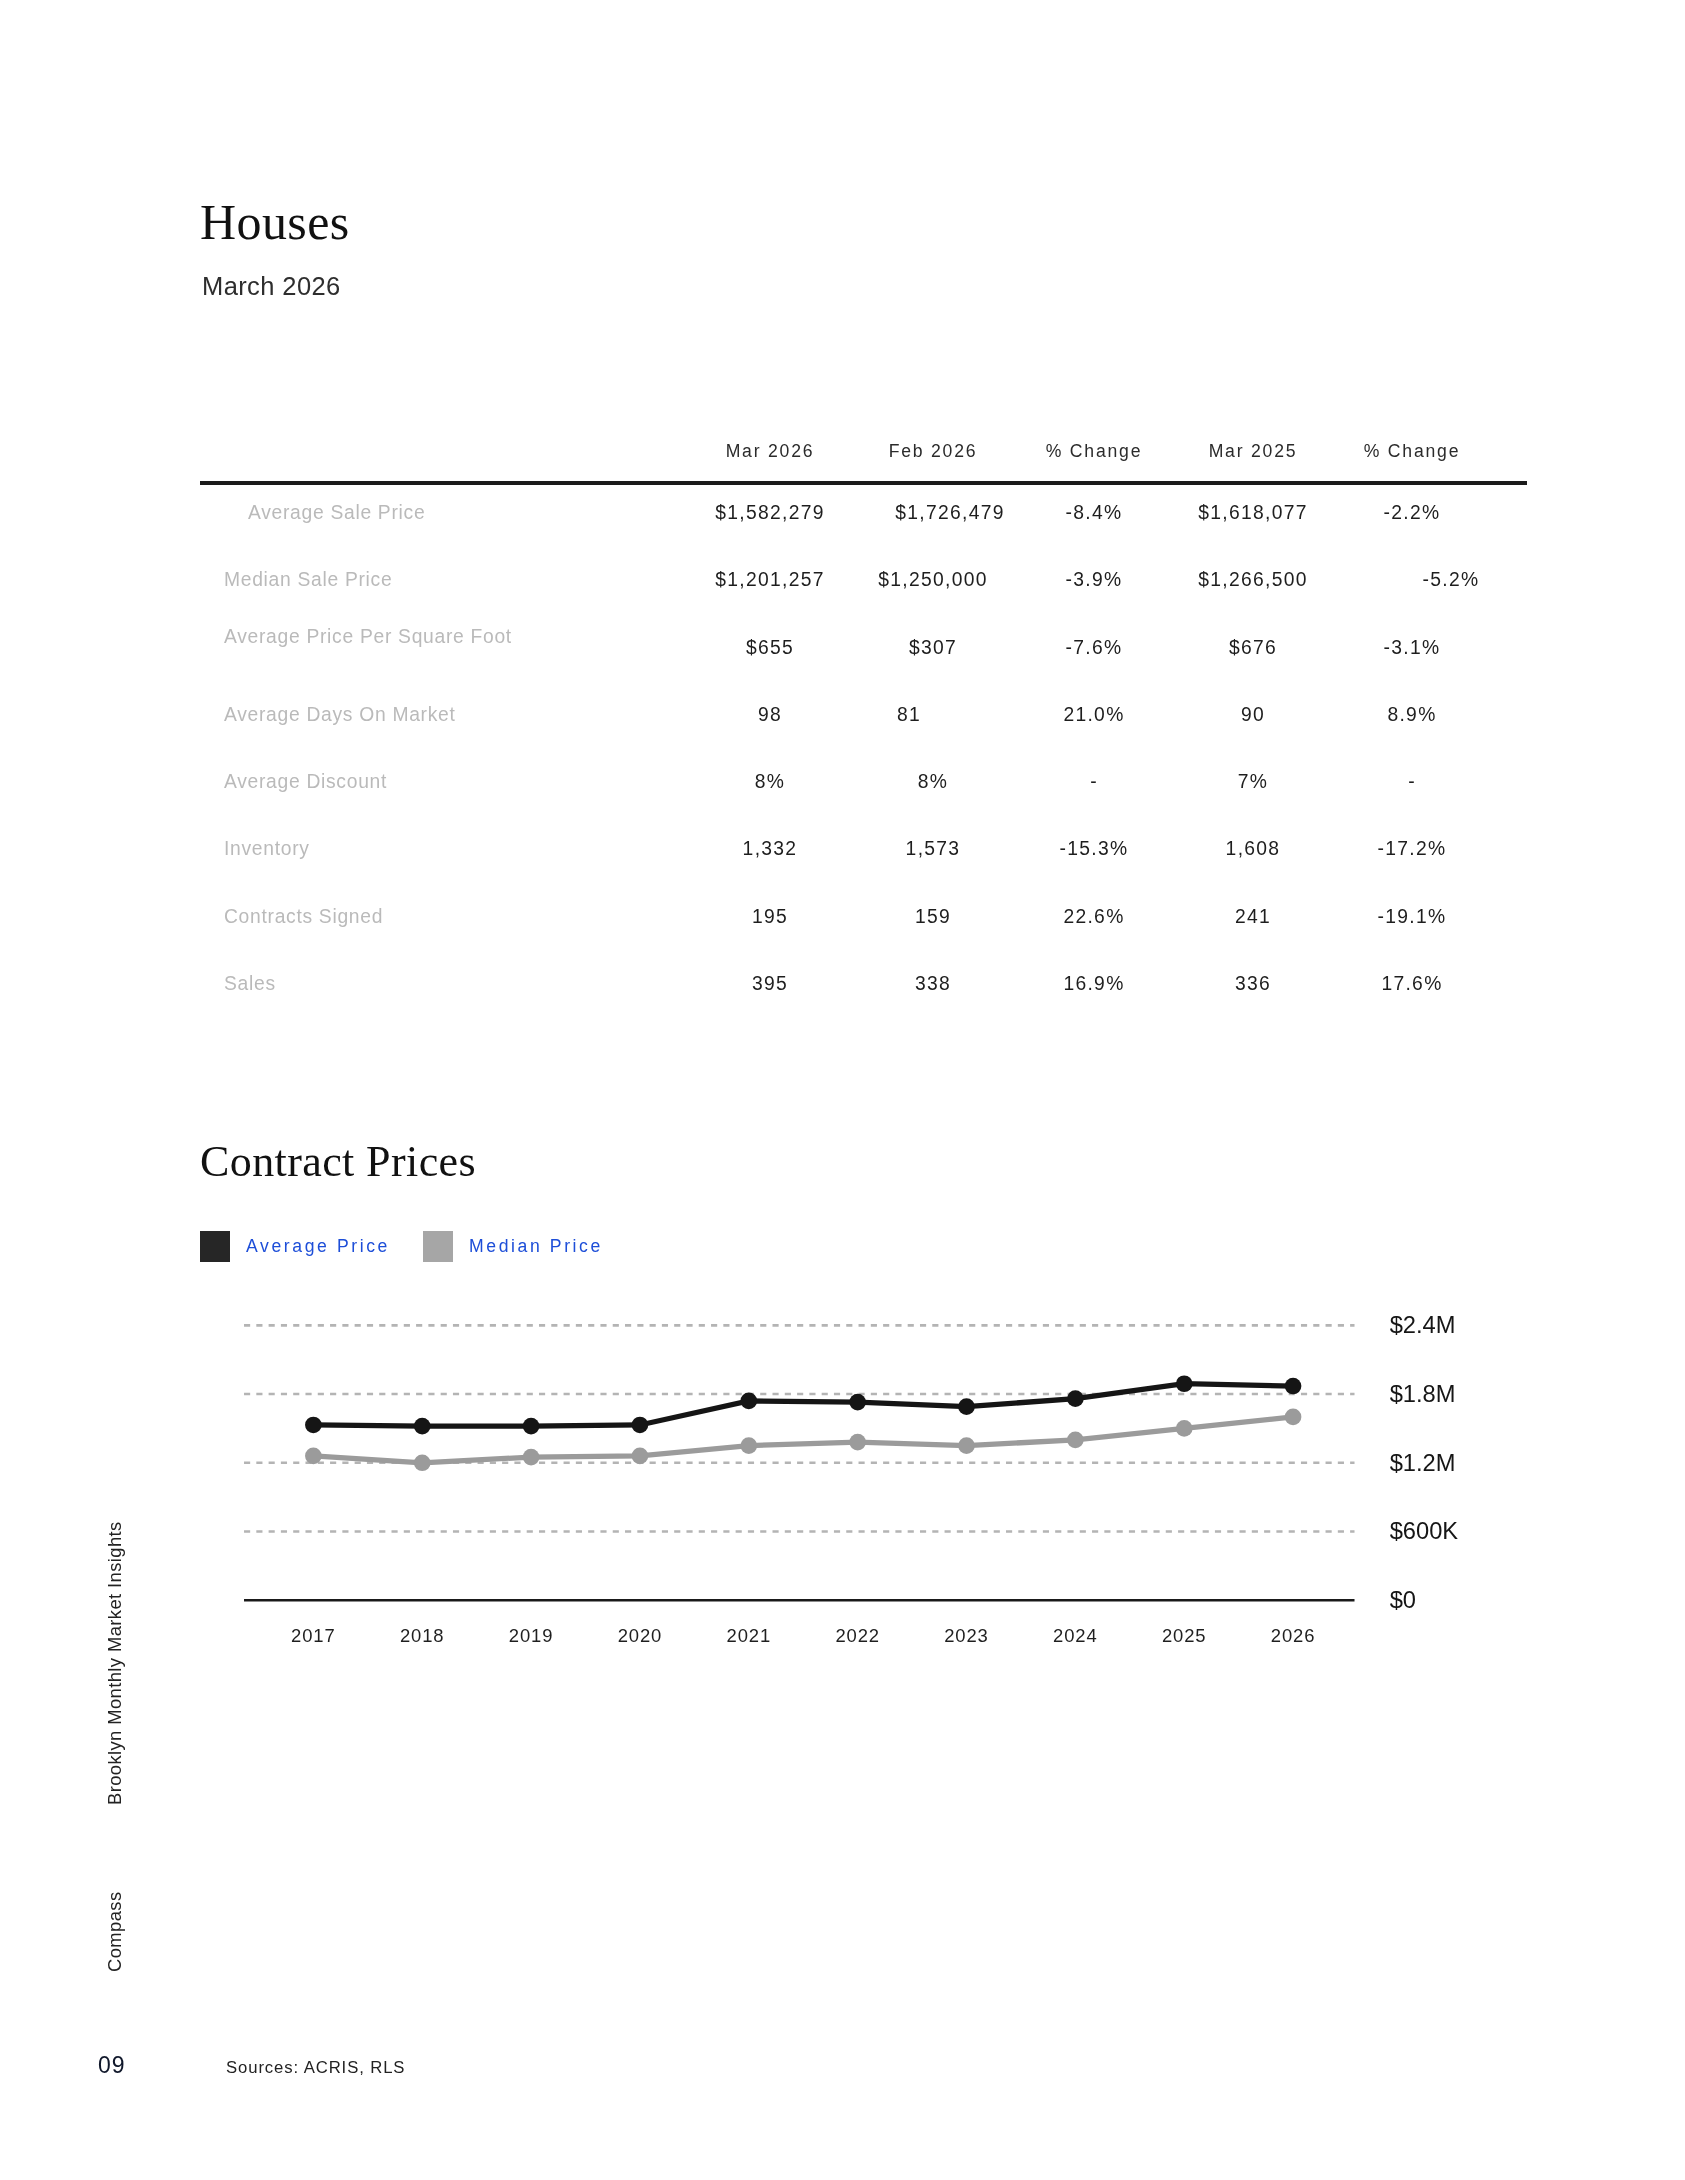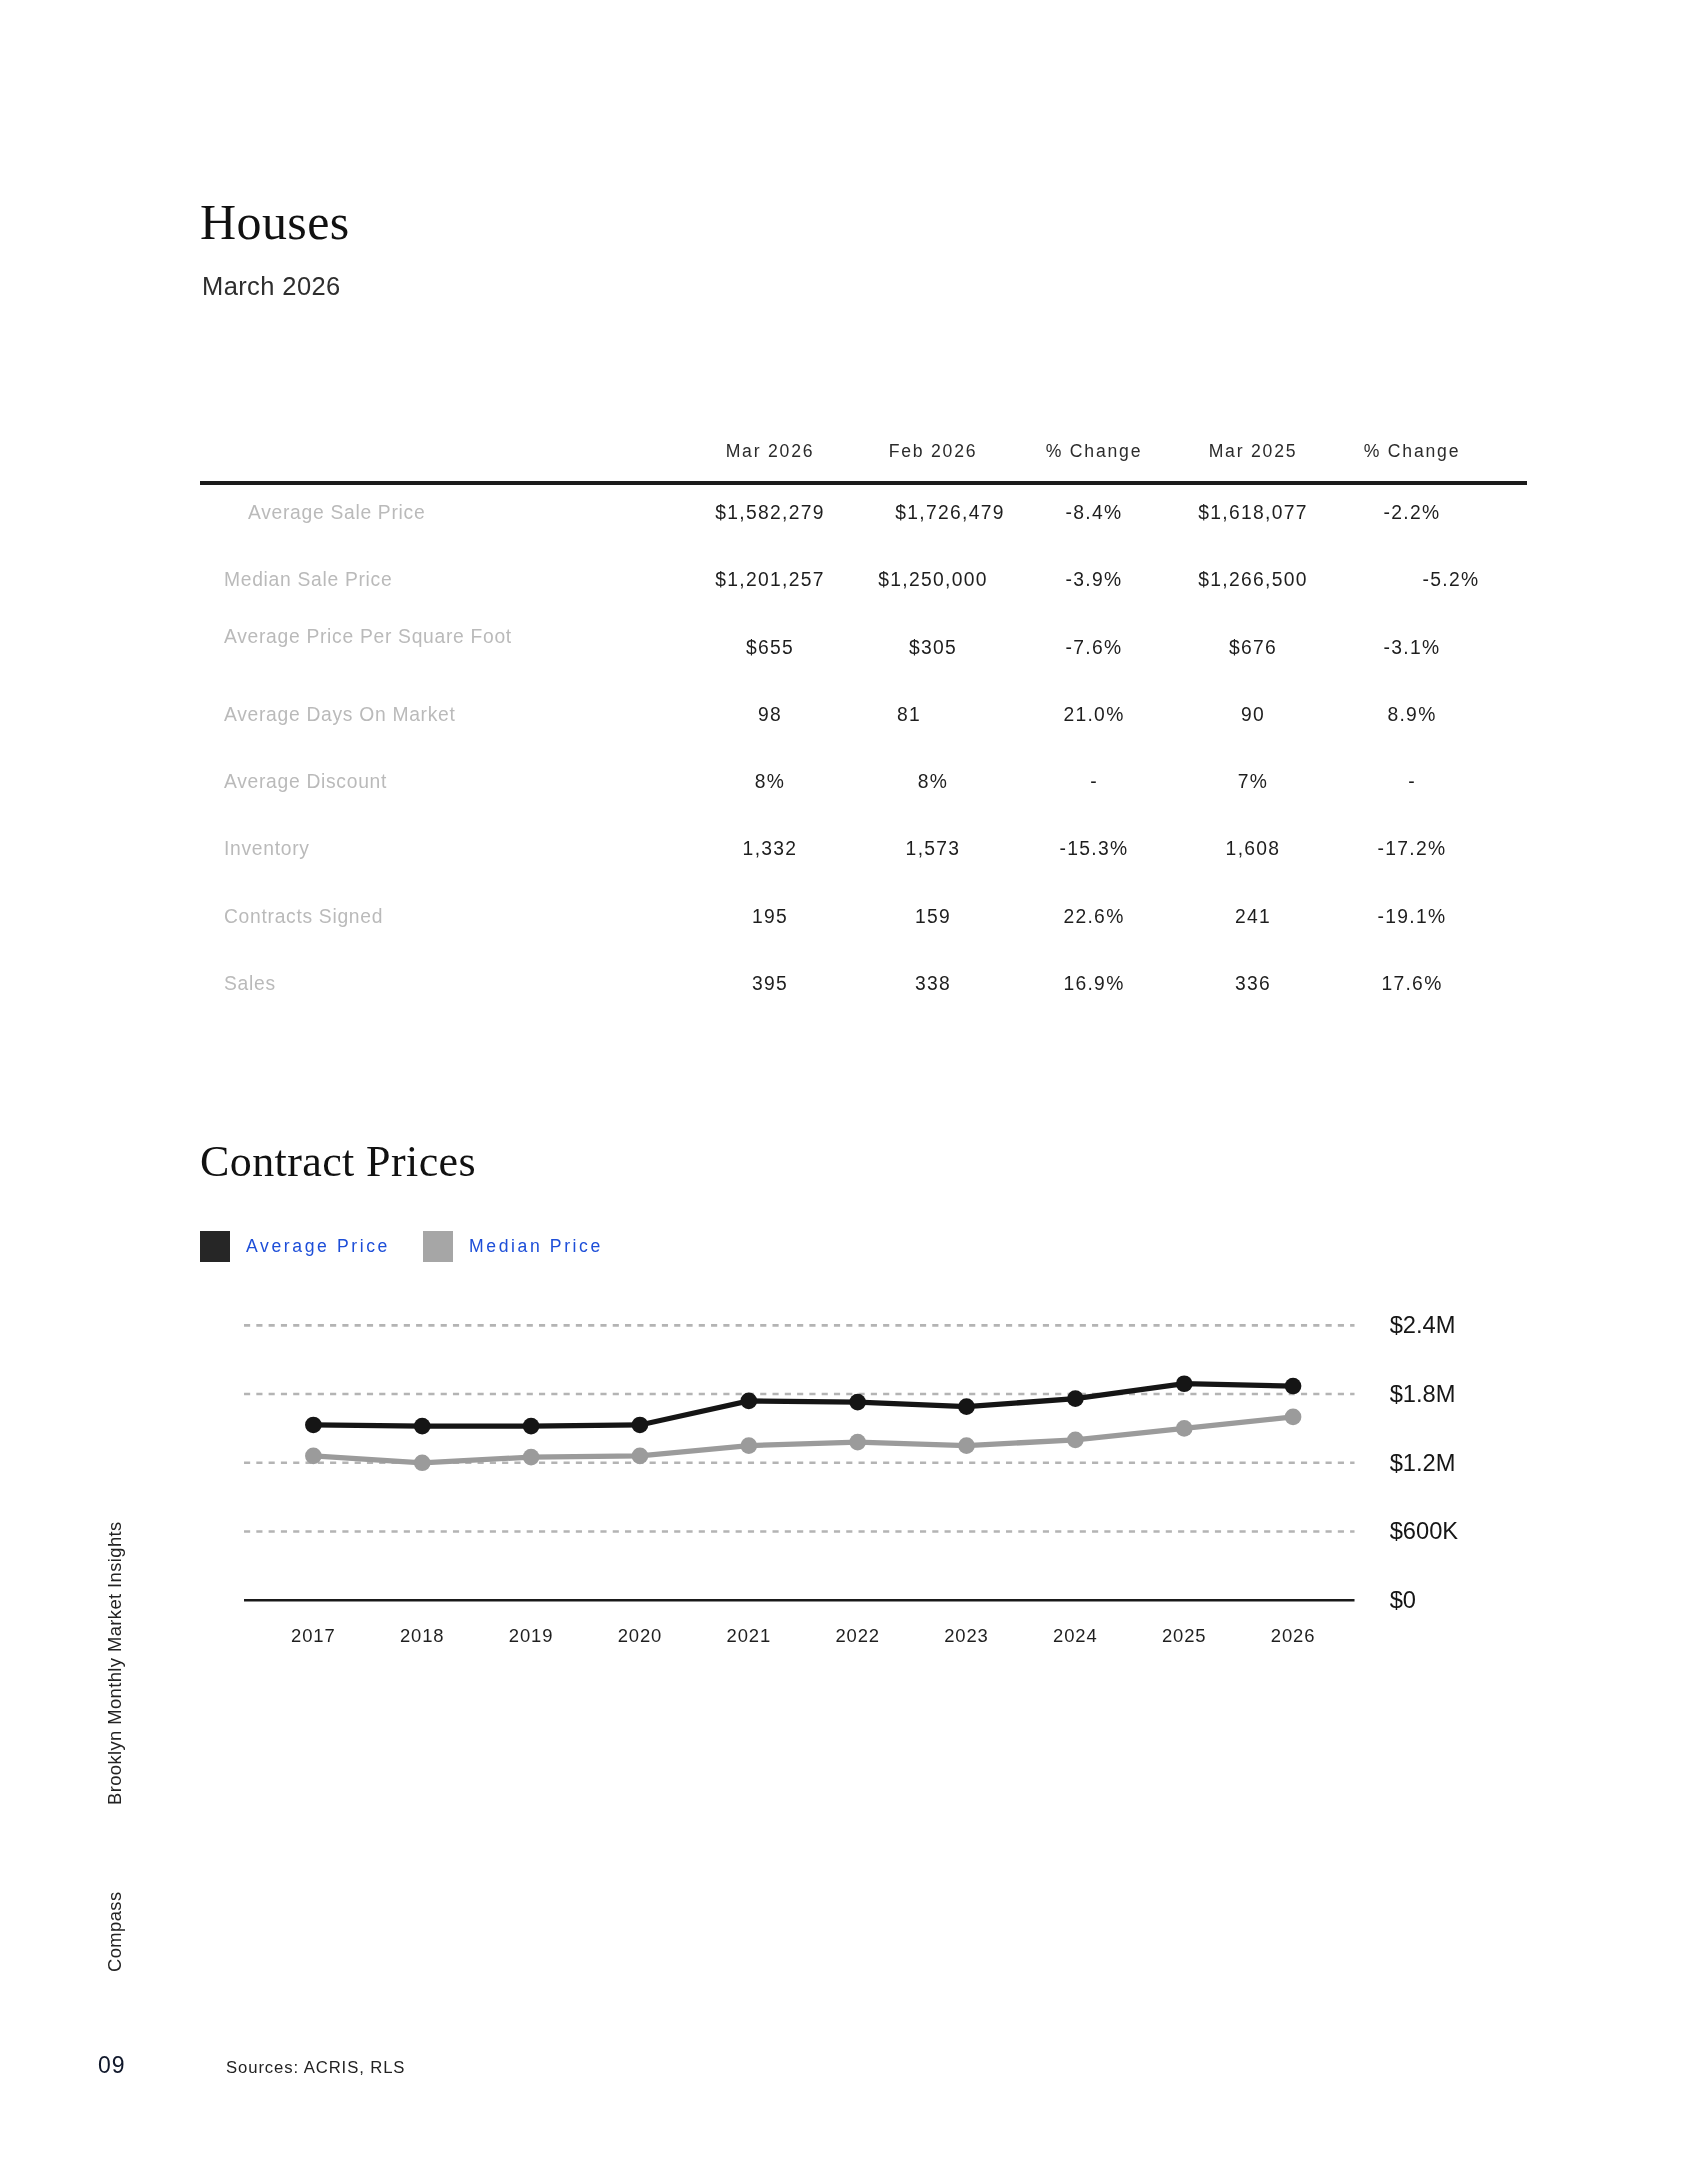--- a/index.html
+++ b/index.html
@@ -94,21 +94,21 @@
       <div class="cell-value" style="left: 1053px; top: 78px;">$1,618,077</div>
       <div class="cell-value" style="left: 1212px; top: 78px;">-2.2%</div>
       <div class="row-label" style="left: 24px; top: 145px;">Median Sale Price</div>
       <div class="cell-value" style="left: 570px; top: 145px;">$1,201,257</div>
       <div class="cell-value" style="left: 733px; top: 145px;">$1,250,000</div>
       <div class="cell-value" style="left: 894px; top: 145px;">-3.9%</div>
       <div class="cell-value" style="left: 1053px; top: 145px;">$1,266,500</div>
       <div class="cell-value" style="left: 1212px; top: 145px; margin-left: 39px;">-5.2%</div>
       <div class="row-label" style="left: 24px; top: 202px;">Average Price Per Square Foot</div>
       <div class="cell-value" style="left: 570px; top: 213px;">$655</div>
-      <div class="cell-value" style="left: 733px; top: 213px;">$305</div>
+      <div class="cell-value" style="left: 733px; top: 213px;">$307</div>
       <div class="cell-value" style="left: 894px; top: 213px;">-7.6%</div>
       <div class="cell-value" style="left: 1053px; top: 213px;">$676</div>
       <div class="cell-value" style="left: 1212px; top: 213px;">-3.1%</div>
       <div class="row-label" style="left: 24px; top: 280px;">Average Days On Market</div>
       <div class="cell-value" style="left: 570px; top: 280px;">98</div>
       <div class="cell-value" style="left: 709px; top: 280px;">81</div>
       <div class="cell-value" style="left: 894px; top: 280px;">21.0%</div>
       <div class="cell-value" style="left: 1053px; top: 280px;">90</div>
       <div class="cell-value" style="left: 1212px; top: 280px;">8.9%</div>
       <div class="row-label" style="left: 24px; top: 347px;">Average Discount</div>

